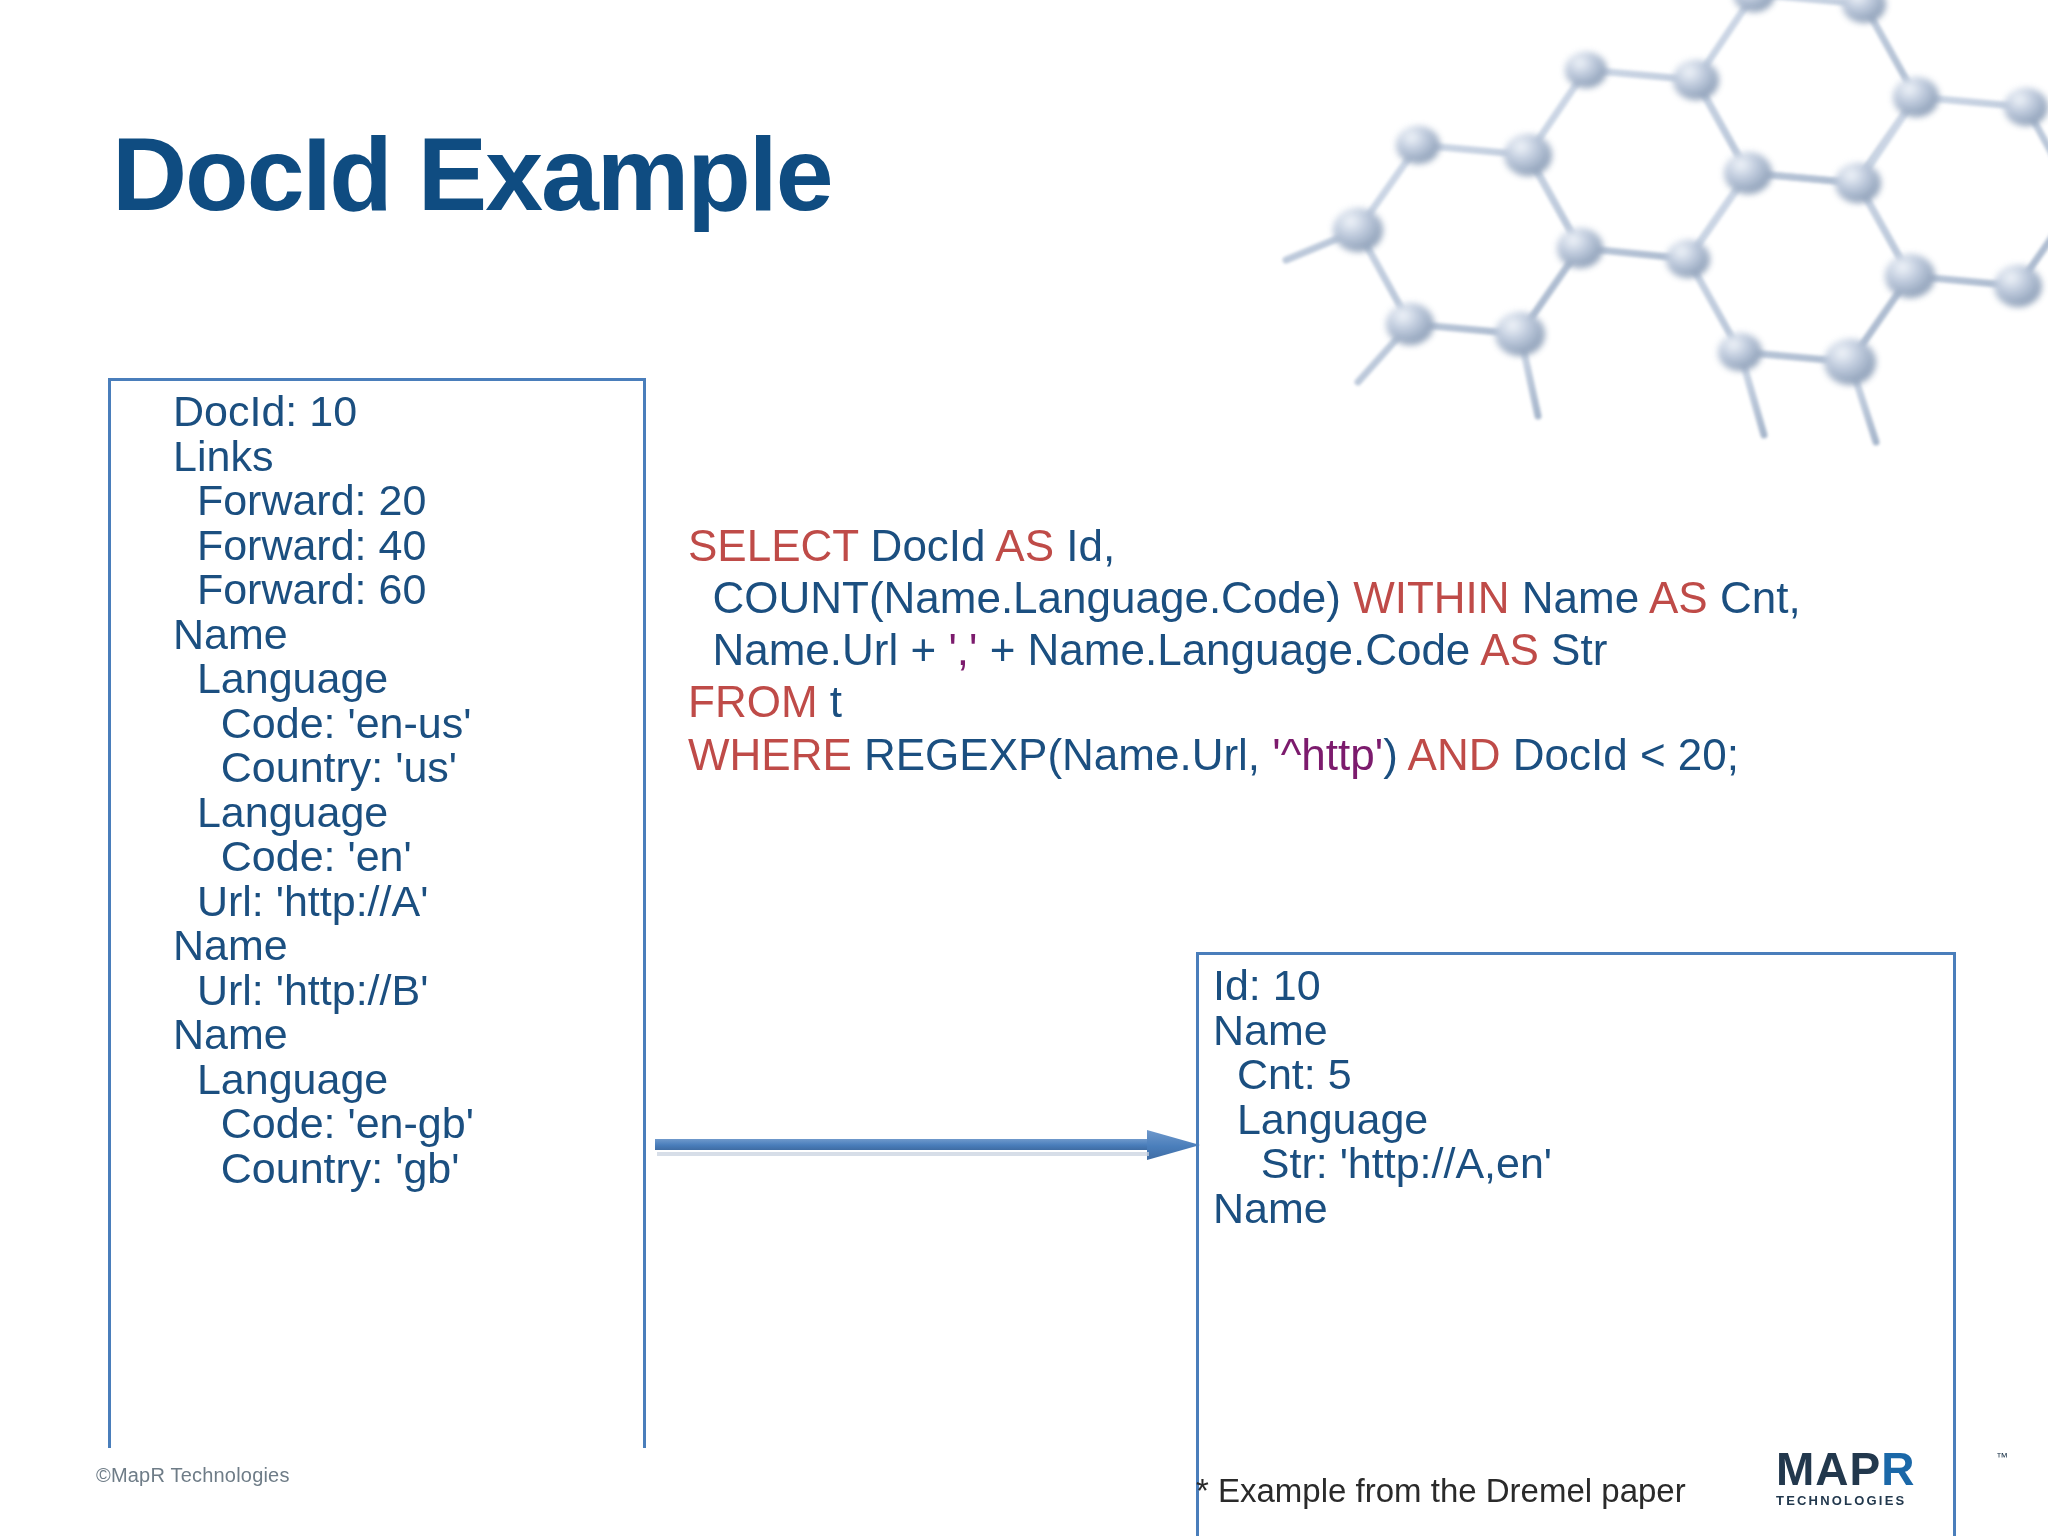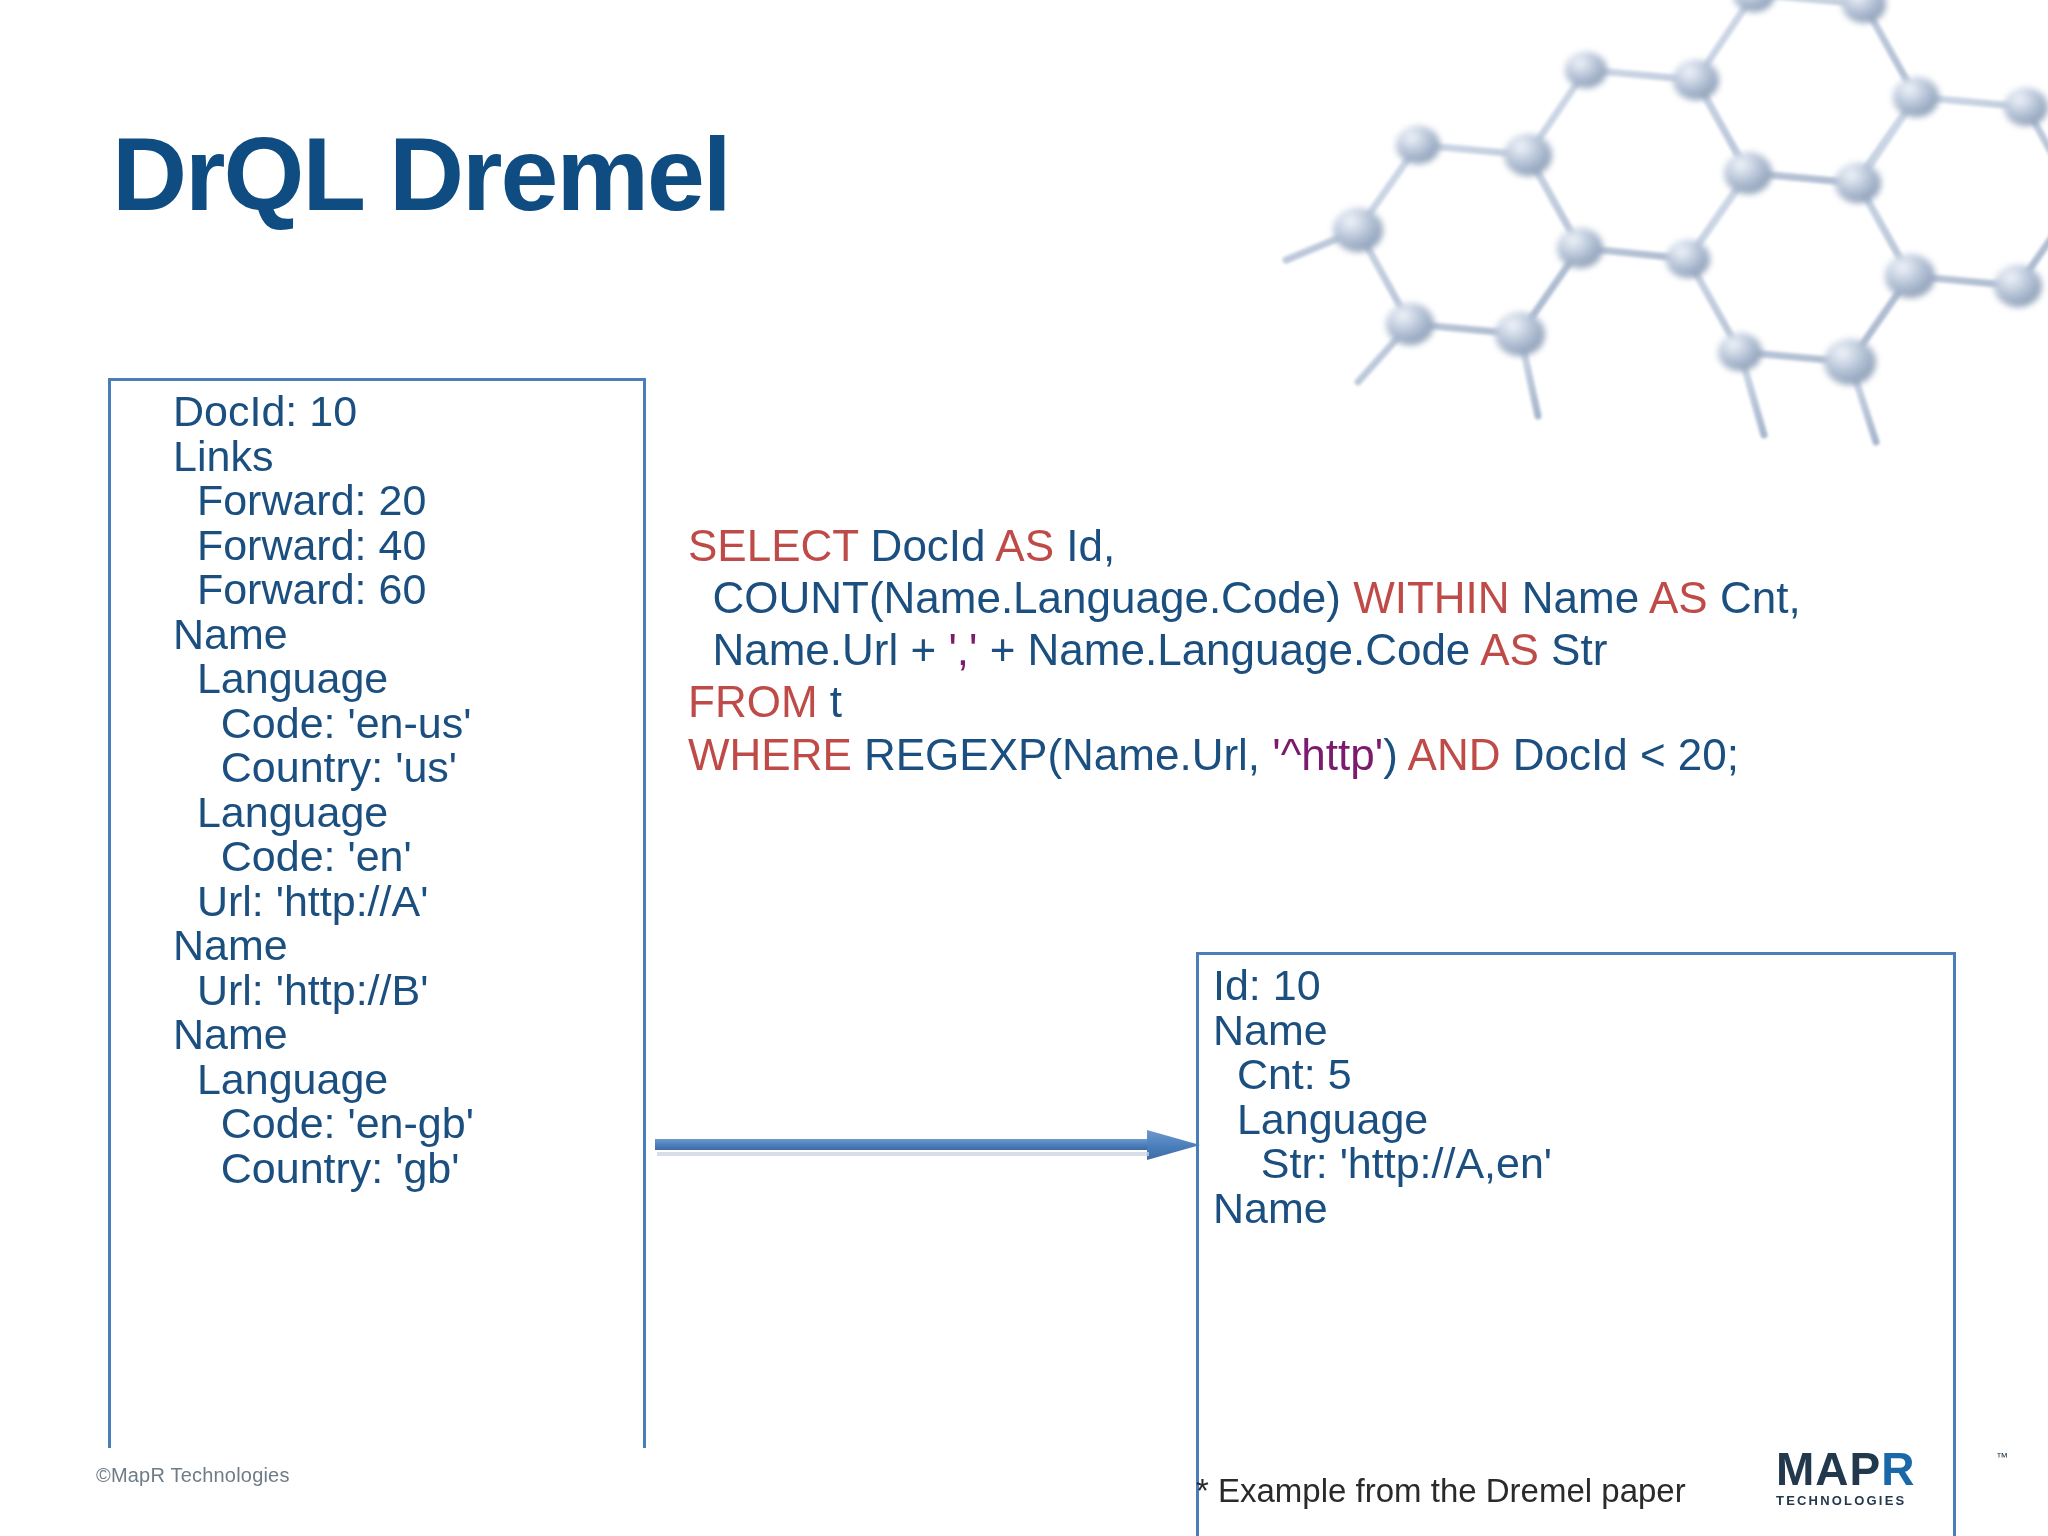--- a/index.html
+++ b/index.html
@@ -159,21 +159,21 @@
       <ellipse cx="532" cy="422" rx="22" ry="19"></ellipse>
       <ellipse cx="546" cy="64" rx="21" ry="18"></ellipse>
       <ellipse cx="656" cy="74" rx="22" ry="19"></ellipse>
       <ellipse cx="708" cy="167" rx="23" ry="20"></ellipse>
       <ellipse cx="818" cy="177" rx="22" ry="19"></ellipse>
       <ellipse cx="870" cy="270" rx="23" ry="20"></ellipse>
       <ellipse cx="810" cy="356" rx="24" ry="21"></ellipse>
     </g>
   </svg>
 
-  <div id="page-title">DrQL Dremel</div>
+  <div id="page-title">DocId Example</div>
 
   <div id="input-record" class="record-box">
     <div class="lines"><span class="rline">DocId: 10</span><span class="rline">Links</span><span class="rline">  Forward: 20</span><span class="rline">  Forward: 40</span><span class="rline">  Forward: 60</span><span class="rline">Name</span><span class="rline">  Language</span><span class="rline">    Code: 'en-us'</span><span class="rline">    Country: 'us'</span><span class="rline">  Language</span><span class="rline">    Code: 'en'</span><span class="rline">  Url: 'http://A'</span><span class="rline">Name</span><span class="rline">  Url: 'http://B'</span><span class="rline">Name</span><span class="rline">  Language</span><span class="rline">    Code: 'en-gb'</span><span class="rline">    Country: 'gb'</span></div>
   </div>
 
   <div id="sql-query"><span class="sline"><span class="kw">SELECT </span><span class="id">DocId </span><span class="kw">AS </span><span class="id">Id,</span></span><span class="sline"><span class="id">  COUNT(Name.Language.Code) </span><span class="kw">WITHIN </span><span class="id">Name </span><span class="kw">AS </span><span class="id">Cnt,</span></span><span class="sline"><span class="id">  Name.Url + </span><span class="str">','</span><span class="id"> + Name.Language.Code </span><span class="kw">AS </span><span class="id">Str</span></span><span class="sline"><span class="kw">FROM </span><span class="id">t</span></span><span class="sline"><span class="kw">WHERE </span><span class="id">REGEXP(Name.Url, </span><span class="str">'^http'</span><span class="id">) </span><span class="kw">AND </span><span class="id">DocId &lt; 20;</span></span></div>
 
   <svg id="flow-arrow" viewBox="0 0 545 34" aria-hidden="true">
     <defs>
       <linearGradient id="arrShade" x1="0" y1="0" x2="0" y2="1">

